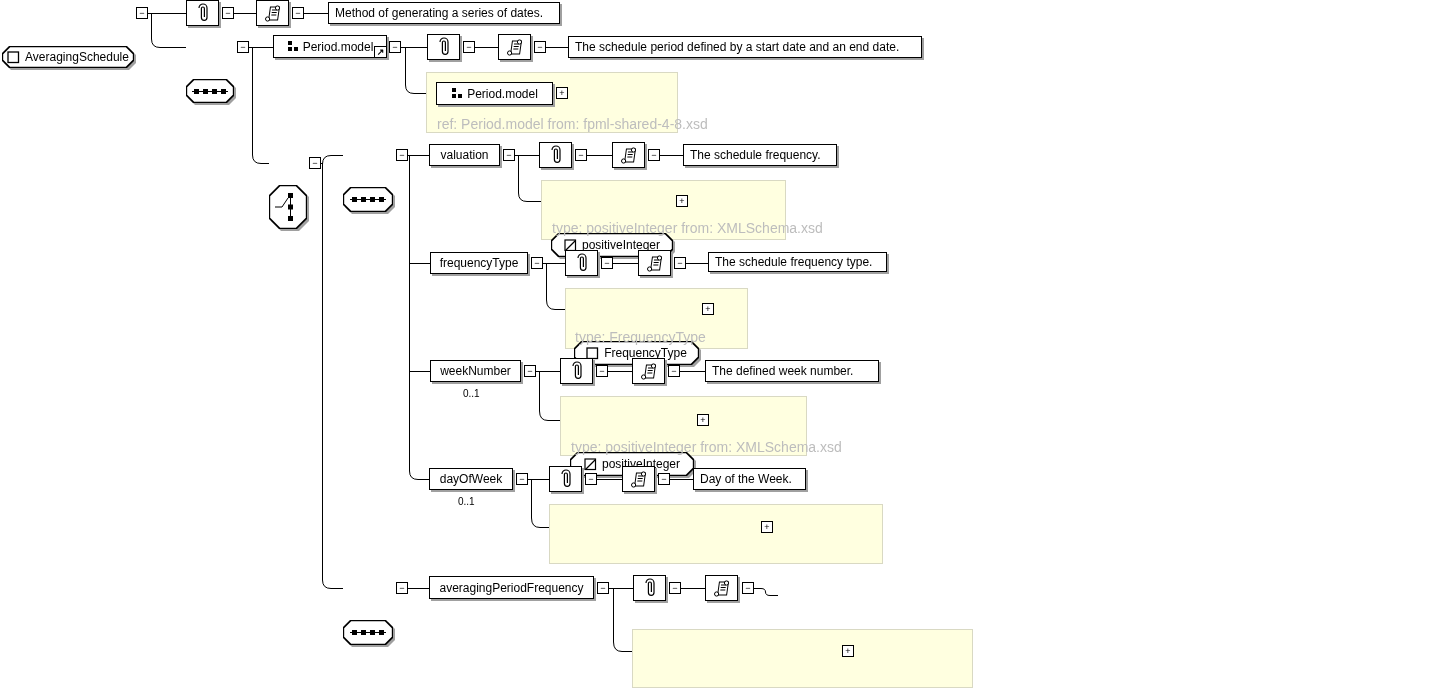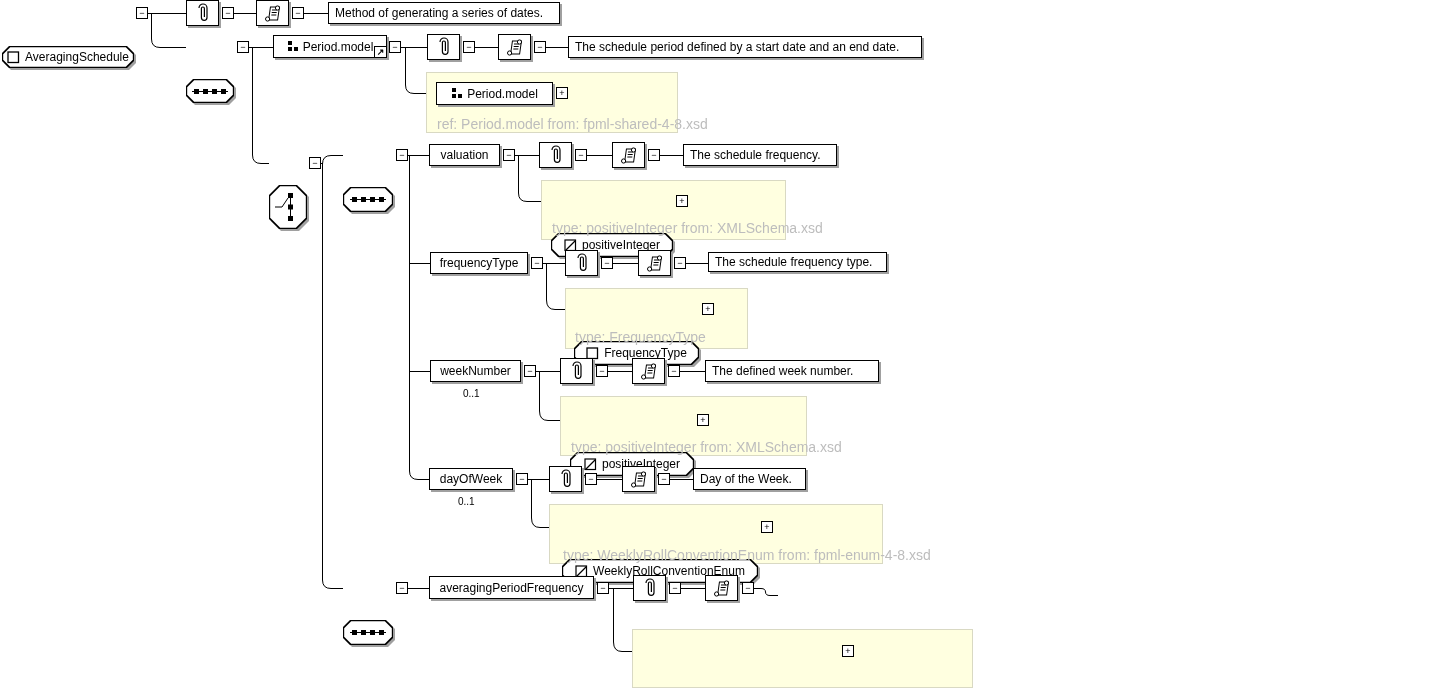--- a/index.html
+++ b/index.html
@@ -342,32 +342,21 @@
           <line x1="8" y1="9.5" x2="13" y2="9.5" stroke="#000"></line>
           <line x1="8" y1="12" x2="13" y2="12" stroke="#000"></line>
         </g>
       <circle cx="14.5" cy="5" r="2.1" fill="#fff" stroke="#000"></circle>
         <circle cx="4.6" cy="16" r="2.1" fill="#fff" stroke="#000"></circle>
     </svg>
   </div>
   <div class="pm" style="left:658px;top:473px">−</div>
   <div class="wbox docbox" style="left:693px;top:468px;width:113px;height:22px">Day of the Week.</div>
 
-  <div class="cham" style="left:562px;top:515px;width:196px;height:24px">
-    <span class="bg"></span>
-    <span class="ct">
-      <svg width="13" height="13" viewBox="0 0 13 13">
-        <rect x="1" y="1" width="10.5" height="10.5" fill="#fff" stroke="#000" stroke-width="1.2"></rect>
-        <line x1="1.5" y1="11.5" x2="11.5" y2="1.5" stroke="#000" stroke-width="1.2"></line>
-      </svg>
-      <span>WeeklyRollConventionEnum</span>
-    </span>
-  </div>
   <div class="pm" style="left:761px;top:521px">+</div>
-  <div class="notetext" style="left:563px;top:547px">type: WeeklyRollConventionEnum from: fpml-enum-4-8.xsd</div>
 
   <div class="cham" style="left:343px;top:576px;width:50px;height:25px">
     <span class="bg"></span>
     <span class="ct">
       <svg width="38" height="13" viewBox="0 0 38 13">
         <line x1="1" y1="6.5" x2="37" y2="6.5" stroke="#000"></line>
         <rect x="3" y="4" width="5" height="5" fill="#000"></rect>
           <rect x="12" y="4" width="5" height="5" fill="#000"></rect>
         <rect x="21" y="4" width="5" height="5" fill="#000"></rect>
           <rect x="30" y="4" width="5" height="5" fill="#000"></rect>

